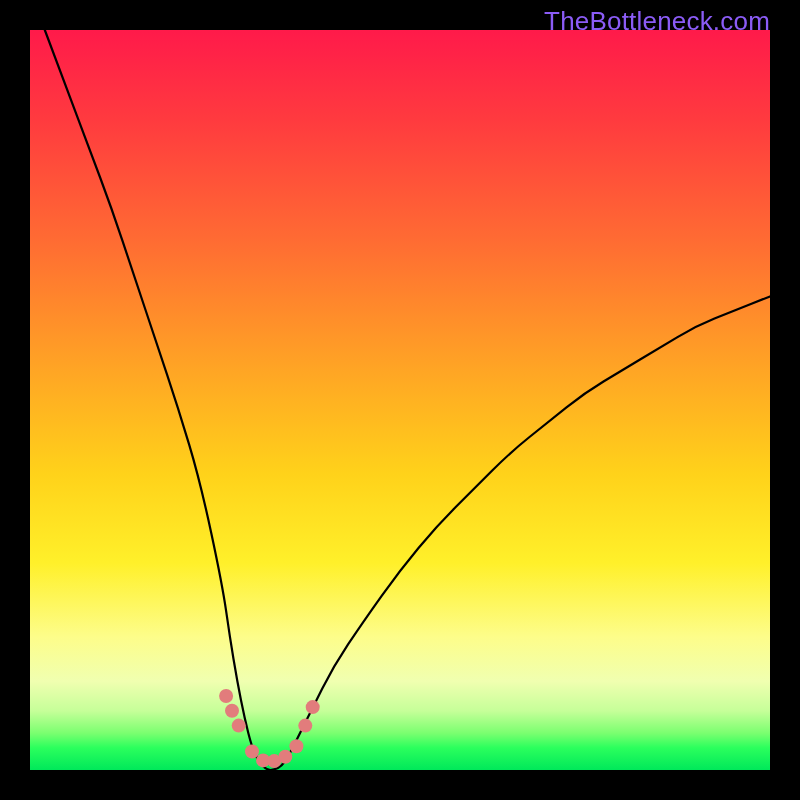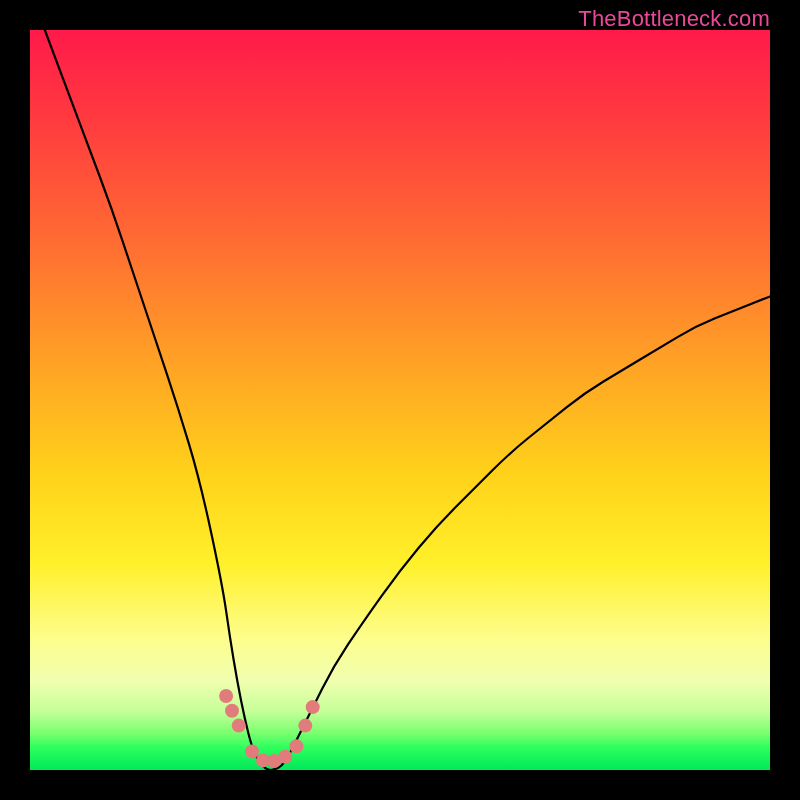--- a/index.html
+++ b/index.html
@@ -36,22 +36,22 @@
       #c6ff99 92%,
       #7bff70 95%,
       #2bff5d 97%,
       #00e85a 100%
     );
   }
   .watermark {
     position: absolute;
     top: 6px;
     right: 30px;
-    color: #ec4899;
-    font-size: 22px;
+    color: #8b5cf6;
+    font-size: 26px;
     font-weight: 500;
     letter-spacing: 0.2px;
     user-select: none;
   }
   svg.curve {
     position: absolute;
     left: 0;
     top: 0;
     width: 740px;
     height: 740px;

